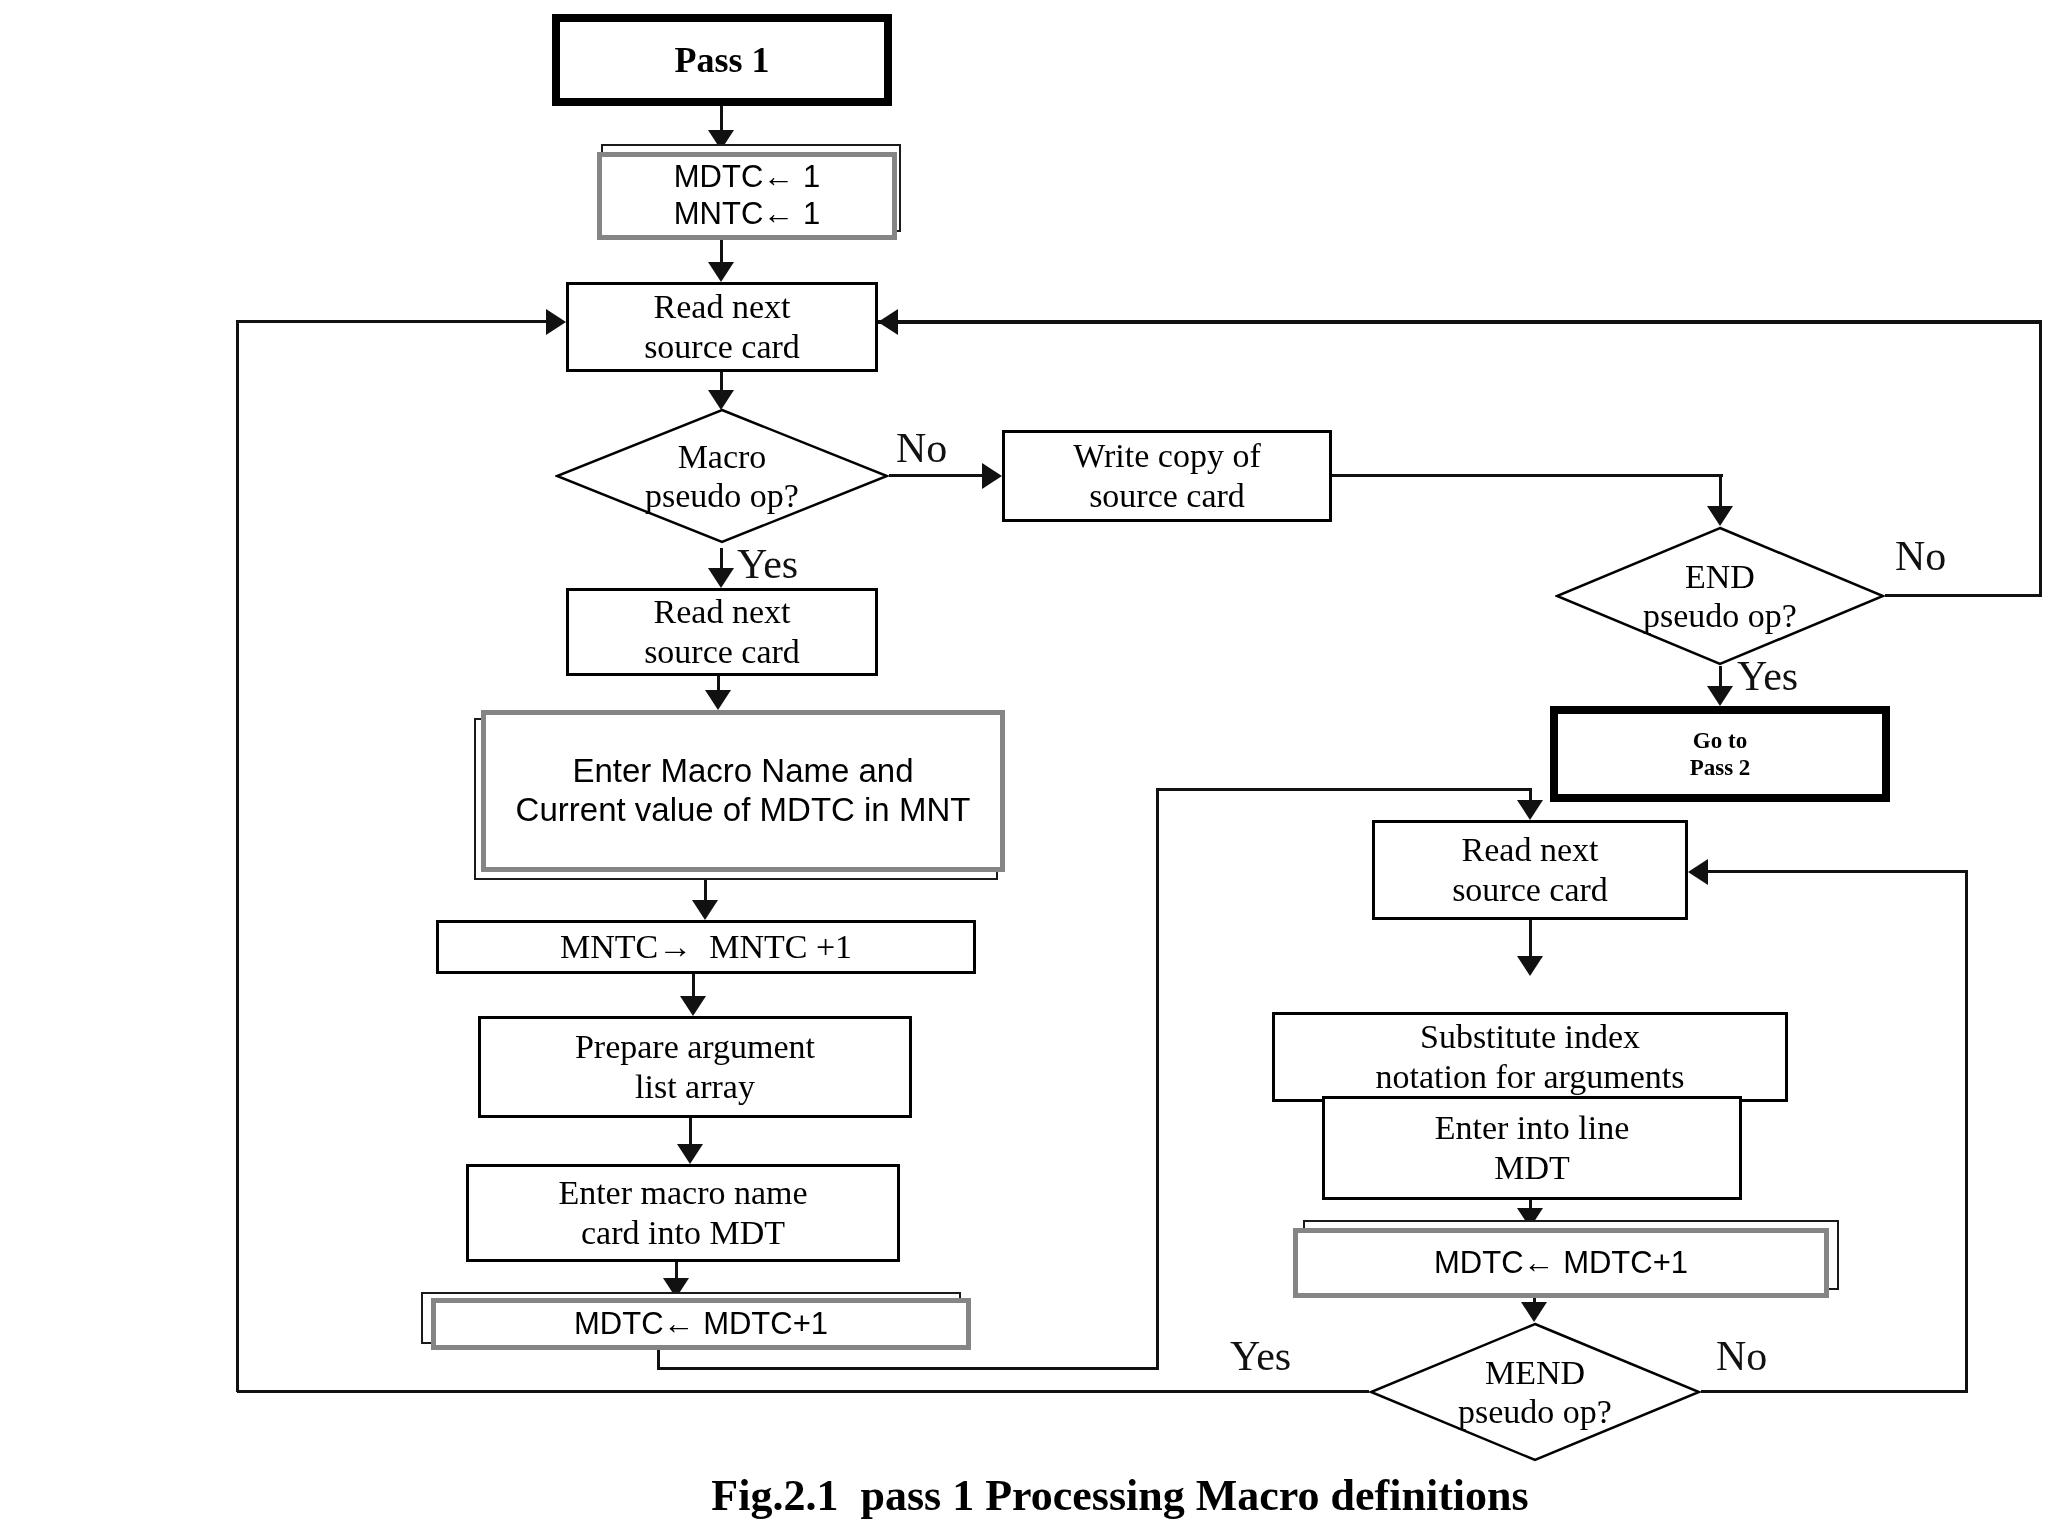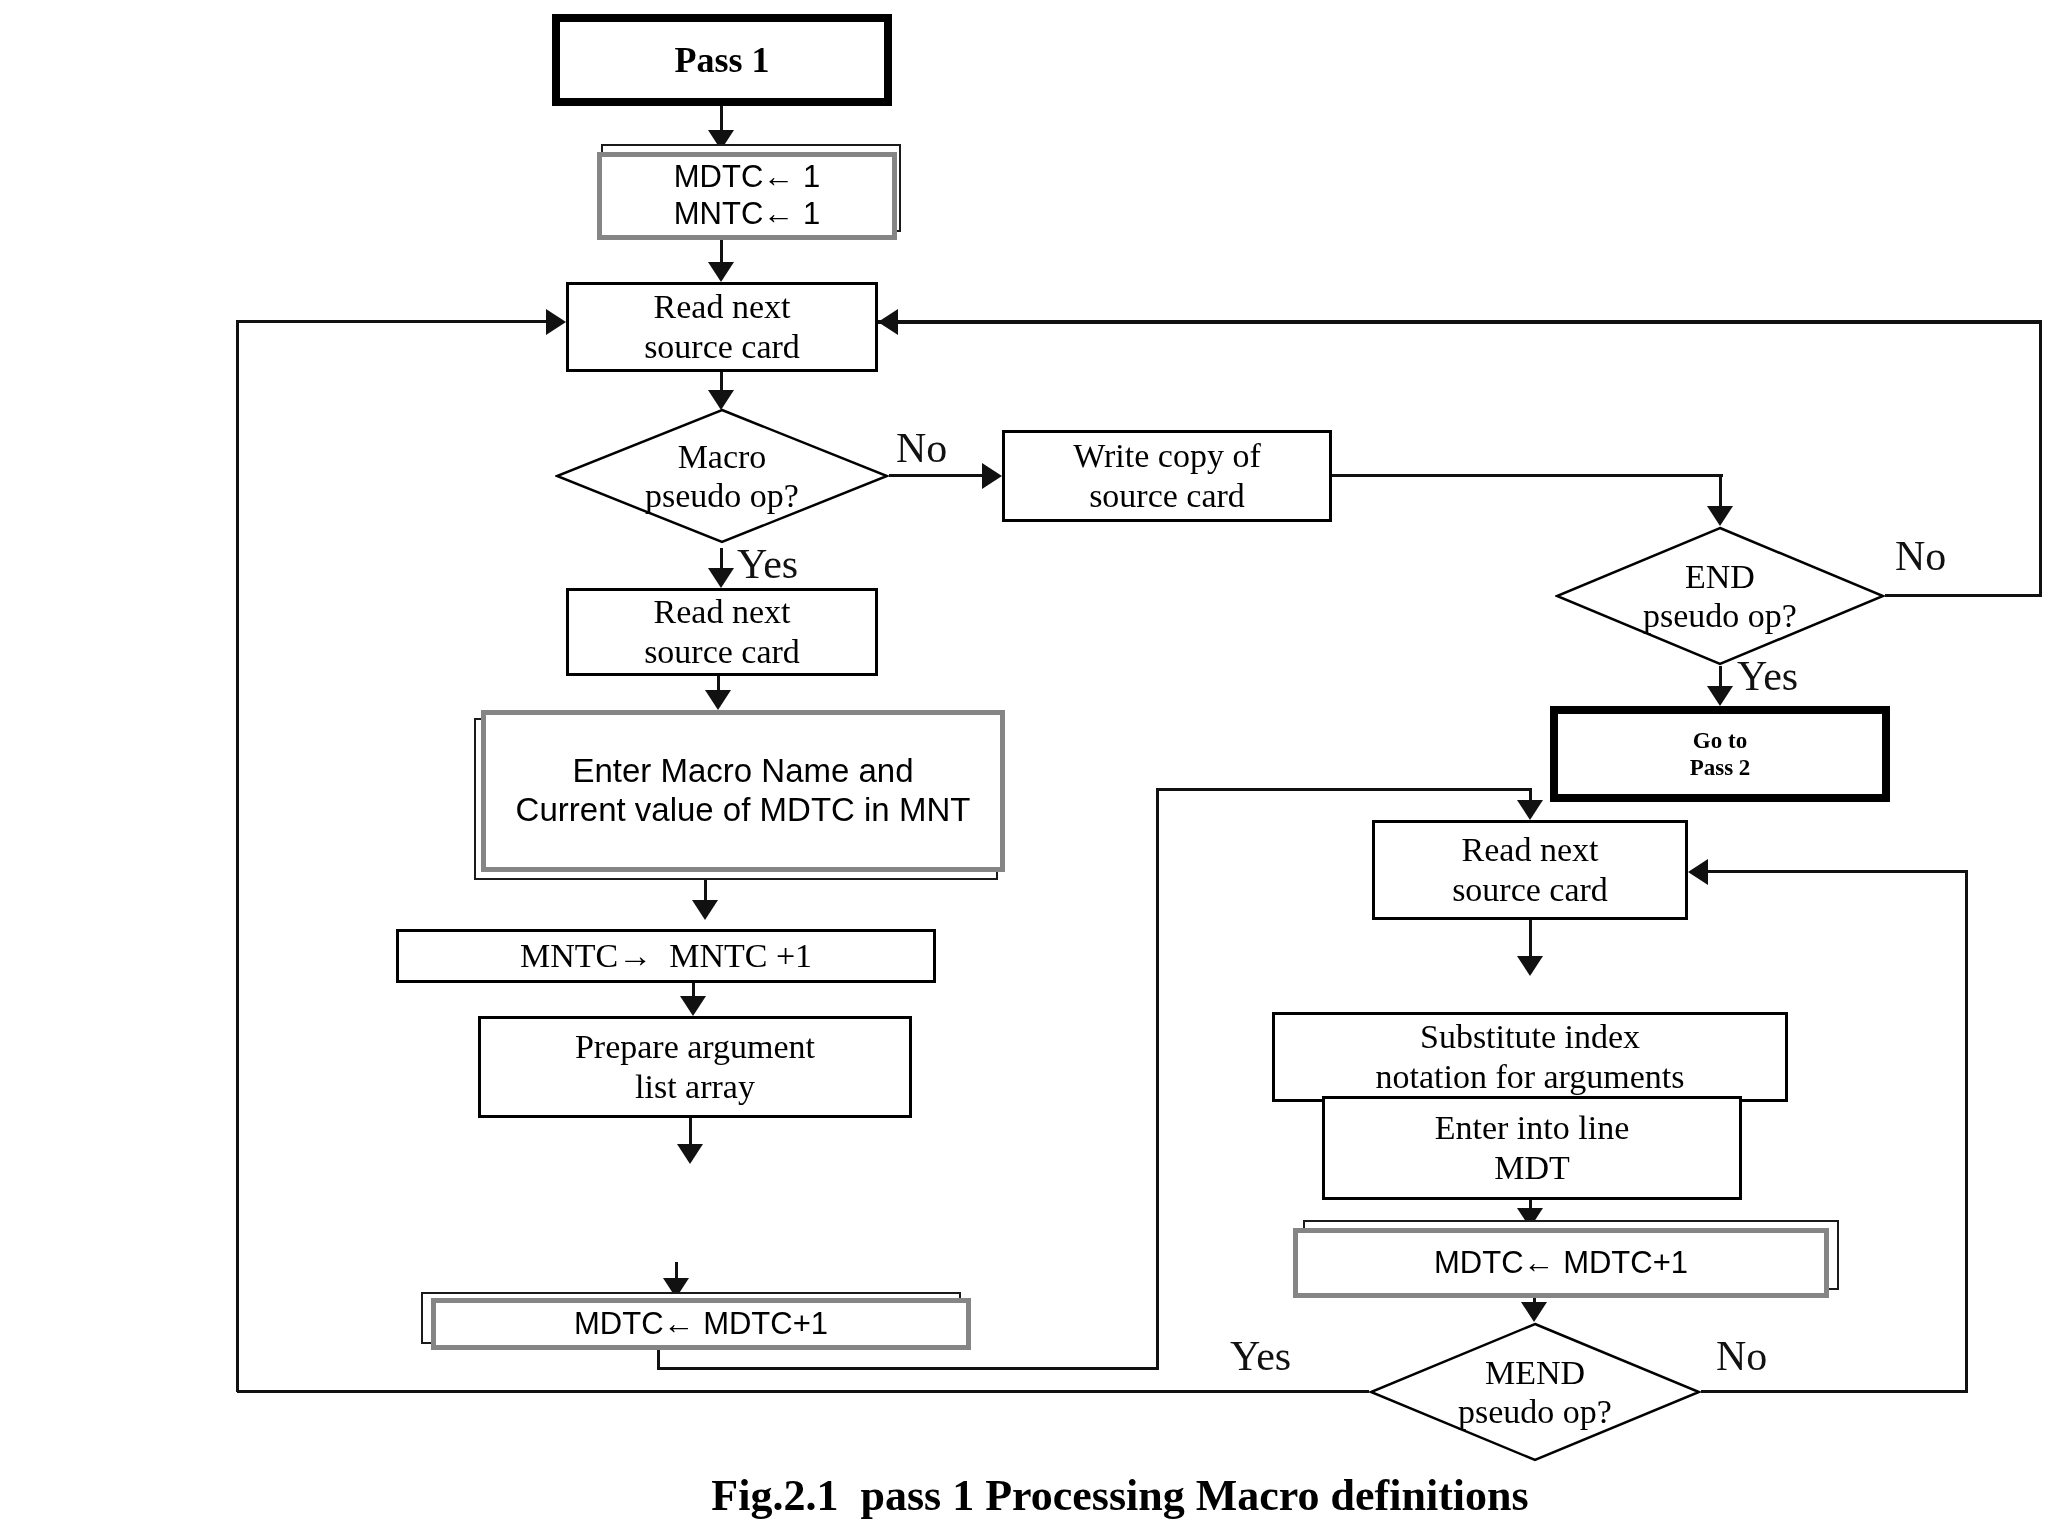--- a/index.html
+++ b/index.html
@@ -167,29 +167,33 @@
   <div class="box serif" style="left:566px;top:588px;width:312px;height:88px;">
     <span>Read next</span>
     <span>source card</span>
   </div>
 
   <div class="box sans gray-box sh-dl" style="left:450px;top:710px;width:524px;height:162px;font-size:33px;">
     <span>Enter Macro Name and</span>
     <span>Current value of MDTC in MNT</span>
   </div>
 
-  <div class="box serif pre" style="left:396px;top:920px;width:540px;height:54px;margin-top:9px;">
+  <div class="box serif pre" style="left:436px;top:920px;width:540px;height:54px;">
     <span class="pre">MNTC→  MNTC +1</span>
   </div>
 
   <div class="box serif" style="left:478px;top:1016px;width:434px;height:102px;">
     <span>Prepare argument</span>
     <span>list array</span>
   </div>
 
+  <div class="box serif" style="left:466px;top:1164px;width:434px;height:98px;">
+    <span>Enter macro name</span>
+    <span>card into MDT</span>
+  </div>
 
   <div class="box sans gray-box sh-ul" style="left:400px;top:1298px;width:540px;height:52px;">
     <span>MDTC← MDTC+1</span>
   </div>
 
   <div class="box serif" style="left:1372px;top:820px;width:316px;height:100px;">
     <span>Read next</span>
     <span>source card</span>
   </div>
 

